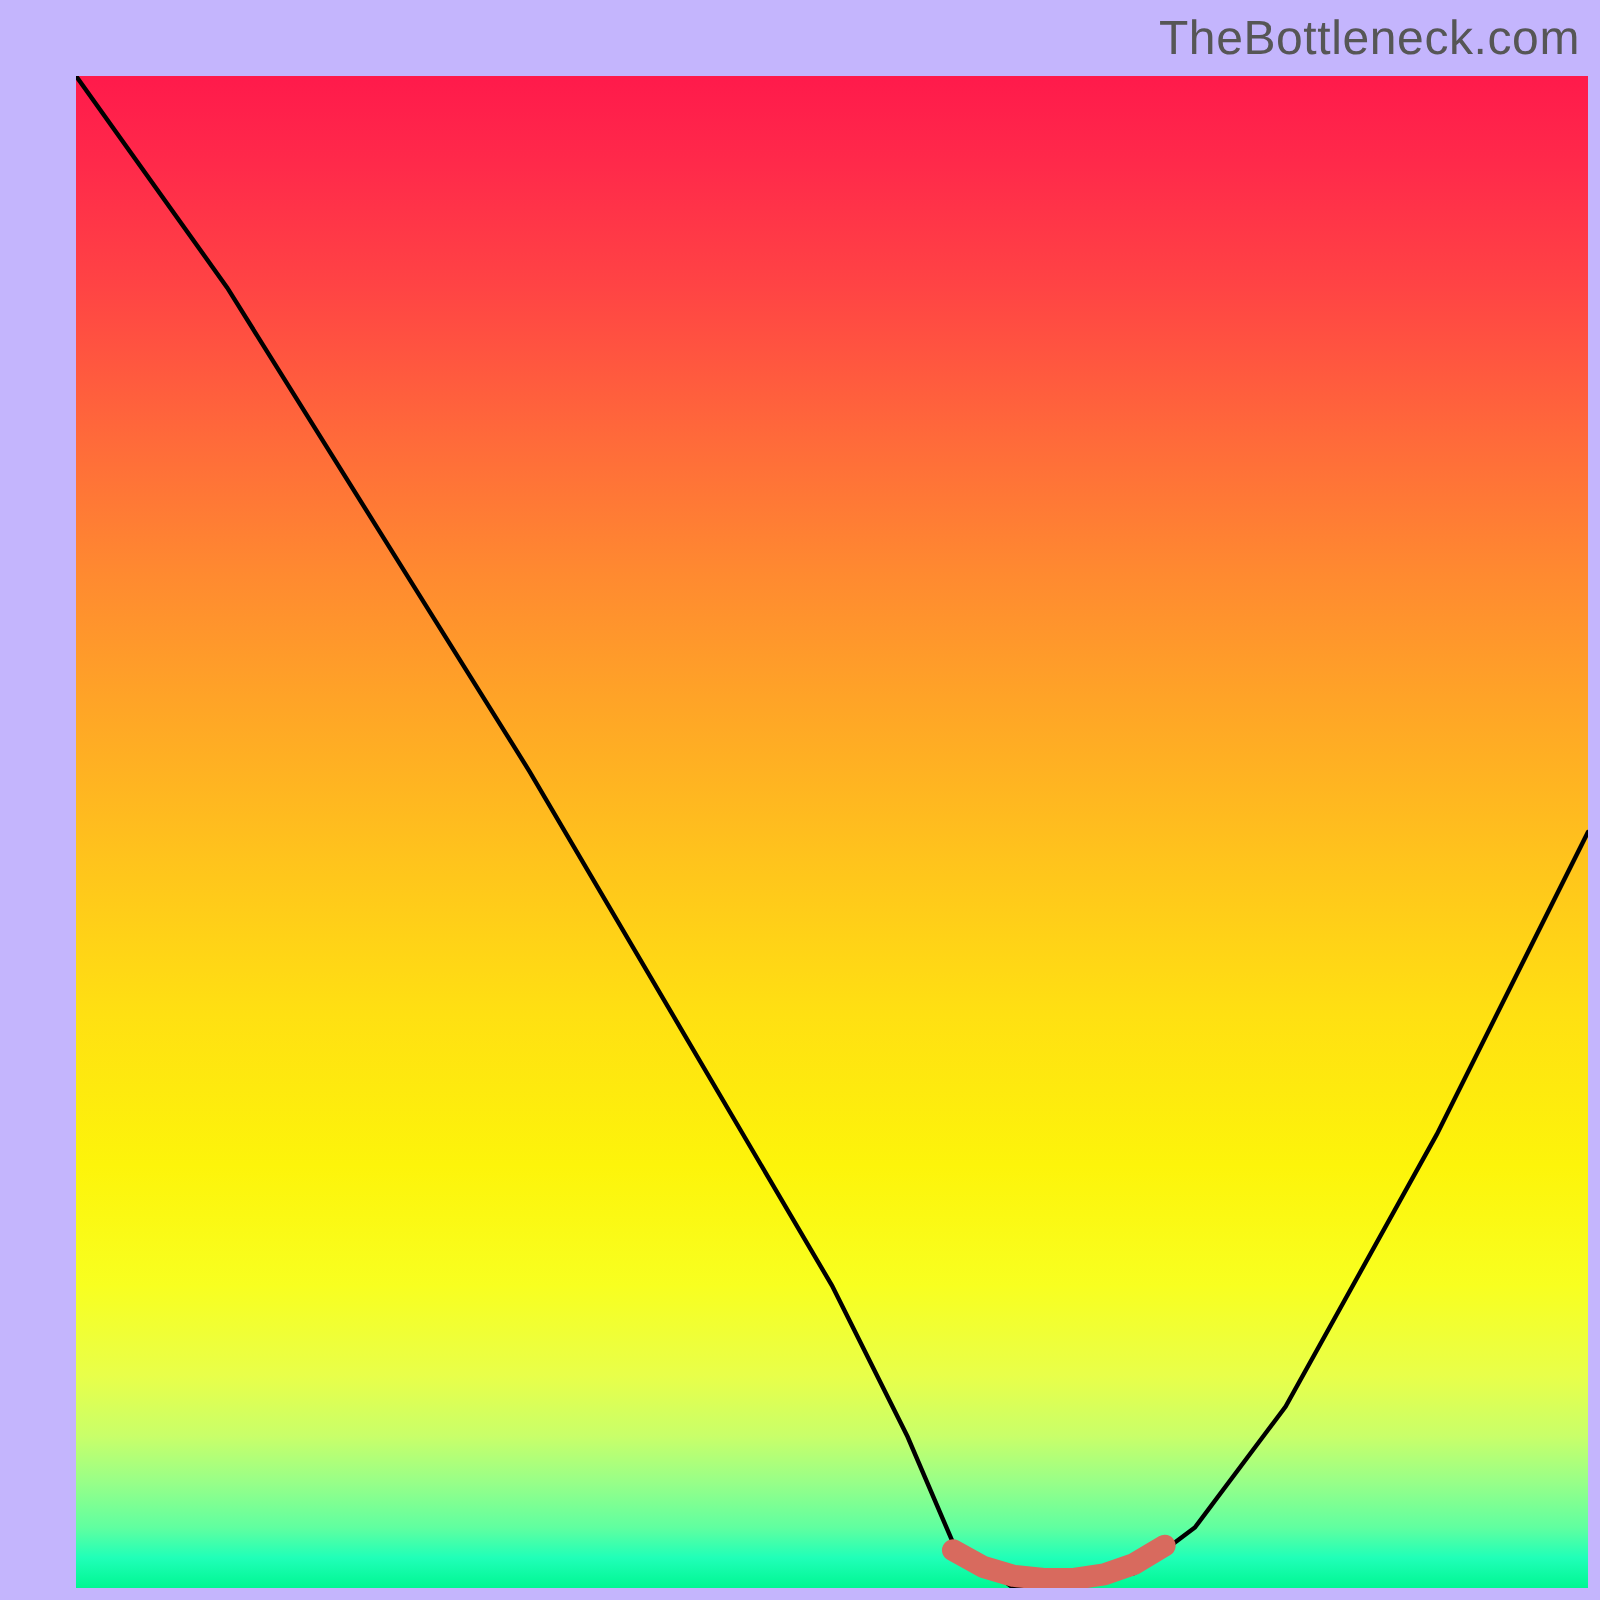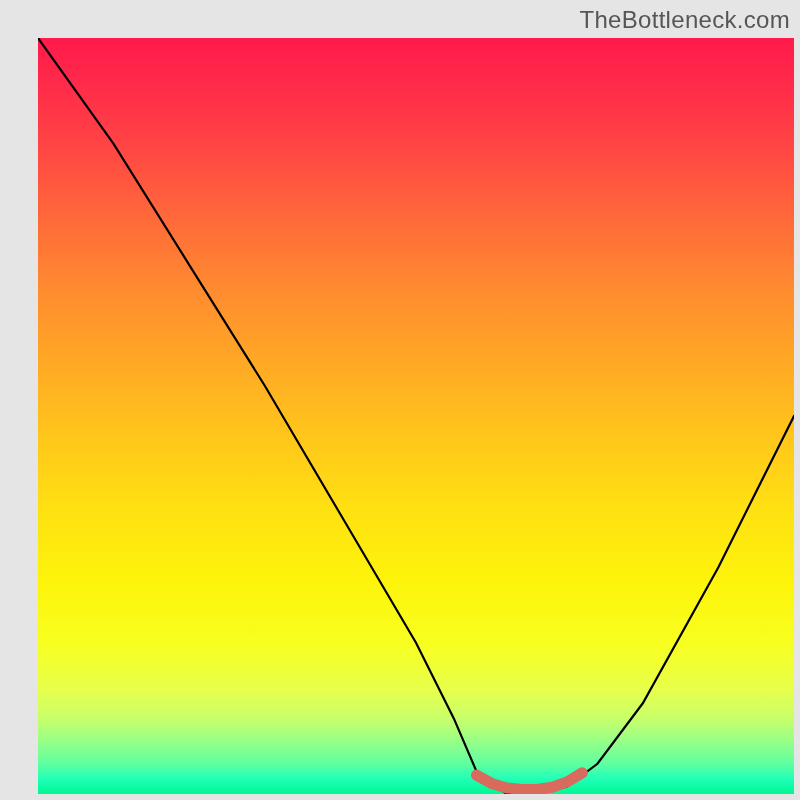--- a/index.html
+++ b/index.html
@@ -7,21 +7,21 @@
     padding: 0;
     width: 800px;
     height: 800px;
     background: #000;
     overflow: hidden;
   }
   .container {
     position: relative;
     width: 800px;
     height: 800px;
-    background: #e5e5e5;
+    background: #c4b5fd;
   }
   .watermark {
     position: absolute;
     top: 6px;
     right: 10px;
     font-family: Arial, Helvetica, sans-serif;
     font-size: 24px;
     font-weight: 500;
     color: #565656;
     letter-spacing: 0.3px;

